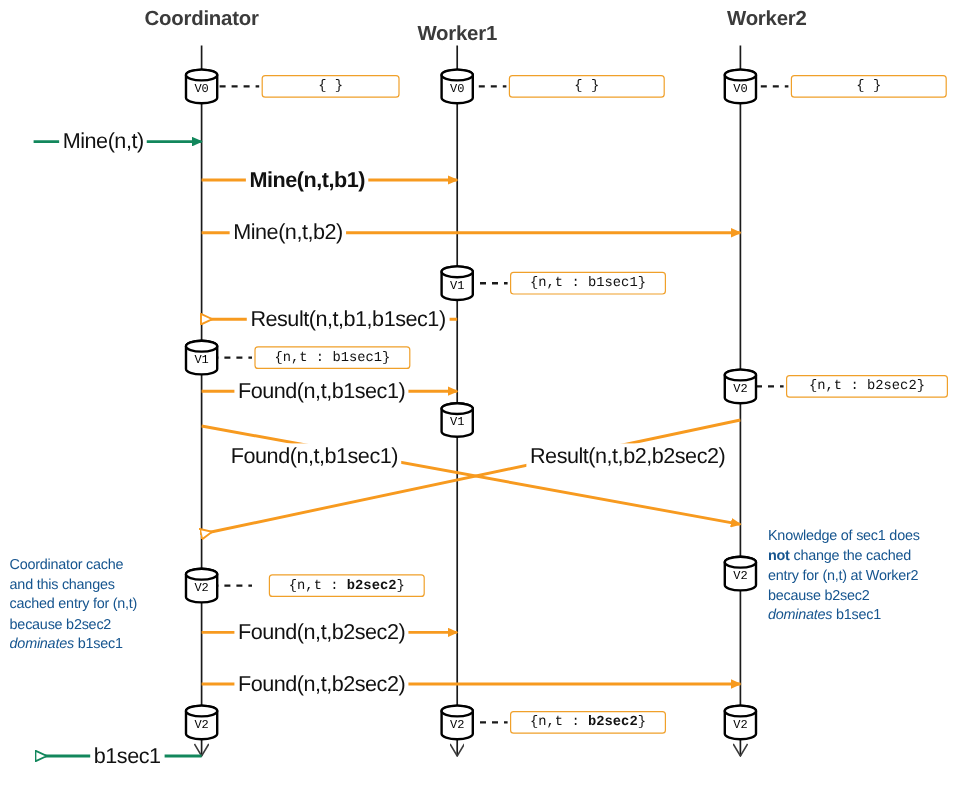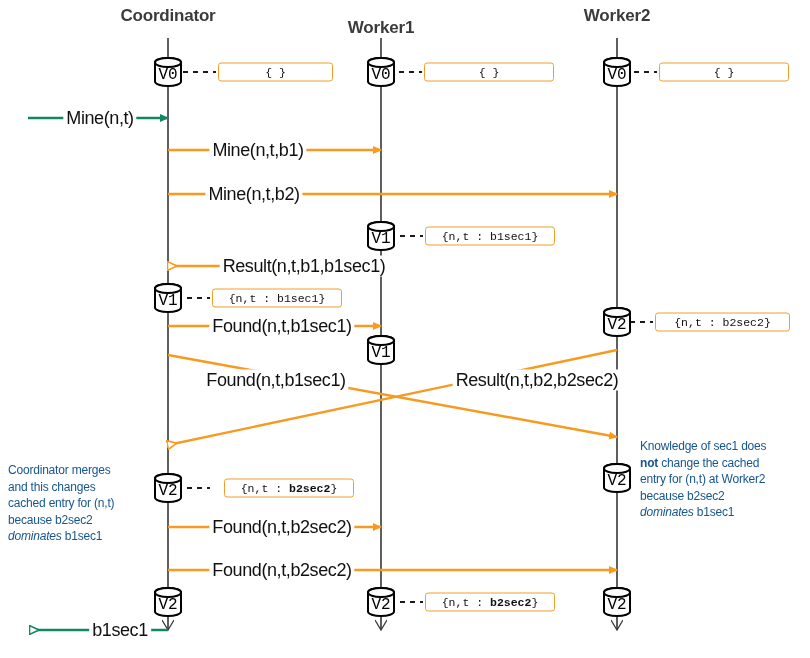--- a/index.html
+++ b/index.html
@@ -10,21 +10,20 @@
 
   .lane-title{
     position:absolute;font-weight:bold;font-size:17px;color:#3b3b3b;
     transform:translateX(-50%);white-space:nowrap;letter-spacing:-0.2px;
   }
 
   .msg-label{
     position:absolute;font-size:18px;color:#111111;white-space:nowrap;
     background:#ffffff;padding:0 3px;transform:translate(-50%,-50%);
     letter-spacing:-0.4px;
-    margin-left:14px;
   }
   .msg-label.green{color:#111111;}
 
   .cache-box{
     position:absolute;box-sizing:border-box;
     border:1.4px solid #f0a02a;border-radius:3px;background:#ffffff;
     font-family:"Liberation Mono","DejaVu Sans Mono",monospace;
     font-size:11.5px;color:#111;display:flex;align-items:center;
     justify-content:center;height:19px;transform:translateY(-50%);
     white-space:pre;
@@ -33,21 +32,21 @@
 
   .note{
     position:absolute;font-size:12px;line-height:16.6px;
     color:#16558f;white-space:pre-wrap;letter-spacing:-0.2px;
   }
   .note b{font-weight:bold;}
   .note i{font-style:italic;}
 
   .db-label{
     position:absolute;font-family:"Liberation Mono","DejaVu Sans Mono",monospace;
-    font-size:16px;color:#000;transform:translate(-50%,-50%);
+    font-size:10px;color:#000;transform:translate(-50%,-50%);
     pointer-events:none;
   }
 </style>
 </head>
 <body>
 
 <div id="stage">
 
   <svg id="diagram" viewBox="0 0 810 658" xmlns="http://www.w3.org/2000/svg">
     <defs>
@@ -142,25 +141,25 @@
         <g>
           <path d="M604,592.5 a13,4.5 0 0 1 26,0 L630,611.5 a13,4.5 0 0 1 -26,0 Z" fill="#ffffff" stroke="#000000" stroke-width="2"></path>
           <ellipse cx="617" cy="592.5" rx="13" ry="4.5" fill="#ffffff" stroke="#000000" stroke-width="2"></ellipse>
         </g>
       </g>
   </svg>
 
   <div id="titles">
       <div class="lane-title" style="left: 168px; top: 6px;">Coordinator</div>
       <div class="lane-title" style="left: 381px; top: 18px;">Worker1</div>
-      <div class="lane-title" style="left: 617px; top: 6px; text-align: right;">Worker2</div>
+      <div class="lane-title" style="left: 639px; top: 6px; text-align: right;">Worker2</div>
     </div>
   <div id="labels">
       <div class="msg-label green" style="left: 86px; top: 118px;">Mine(n,t)</div>
-      <div class="msg-label" style="left: 244px; top: 150px;">Mine(n,t,b1)</div>
+      <div class="msg-label" style="left: 256px; top: 150px; font-weight: bold;">Mine(n,t,b1)</div>
       <div class="msg-label" style="left: 240px; top: 194px;">Mine(n,t,b2)</div>
       <div class="msg-label" style="left: 290px; top: 266px;">Result(n,t,b1,b1sec1)</div>
       <div class="msg-label" style="left: 268px; top: 326px;">Found(n,t,b1sec1)</div>
       <div class="msg-label" style="left: 262px; top: 380px;">Found(n,t,b1sec1)</div>
       <div class="msg-label" style="left: 523px; top: 380px;">Result(n,t,b2,b2sec2)</div>
       <div class="msg-label" style="left: 268px; top: 527px;">Found(n,t,b2sec2)</div>
       <div class="msg-label" style="left: 268px; top: 570px;">Found(n,t,b2sec2)</div>
       <div class="msg-label green" style="left: 106px; top: 630px;">b1sec1</div>
     </div>
   <div id="caches">
@@ -181,16 +180,16 @@
       <div class="db-label" style="left: 168px; top: 301px;">V1</div>
       <div class="db-label" style="left: 617px; top: 325px;">V2</div>
       <div class="db-label" style="left: 381px; top: 353px;">V1</div>
       <div class="db-label" style="left: 168px; top: 491px;">V2</div>
       <div class="db-label" style="left: 617px; top: 481px;">V2</div>
       <div class="db-label" style="left: 168px; top: 605px;">V2</div>
       <div class="db-label" style="left: 381px; top: 605px;">V2</div>
       <div class="db-label" style="left: 617px; top: 605px;">V2</div>
     </div>
   <div id="notes">
-      <div class="note" style="left: 8px; top: 462px; width: 140px;"><div><span>Coordinator merges</span></div><div><span>and this changes</span></div><div><span>cached entry for (n,t)</span></div><div><span>because b2sec2</span></div><div><i>dominates</i><span> b1sec1</span></div></div>
+      <div class="note" style="left: 8px; top: 462px; width: 140px;"><div><span>Coordinator cache</span></div><div><span>and this changes</span></div><div><span>cached entry for (n,t)</span></div><div><span>because b2sec2</span></div><div><i>dominates</i><span> b1sec1</span></div></div>
       <div class="note" style="left: 640px; top: 438px; width: 170px;"><div><span>Knowledge of sec1 does</span></div><div><b>not</b><span> change the cached</span></div><div><span>entry for (n,t) at Worker2</span></div><div><span>because b2sec2</span></div><div><i>dominates</i><span> b1sec1</span></div></div>
     </div>
 </div>
 
 </body></html>

